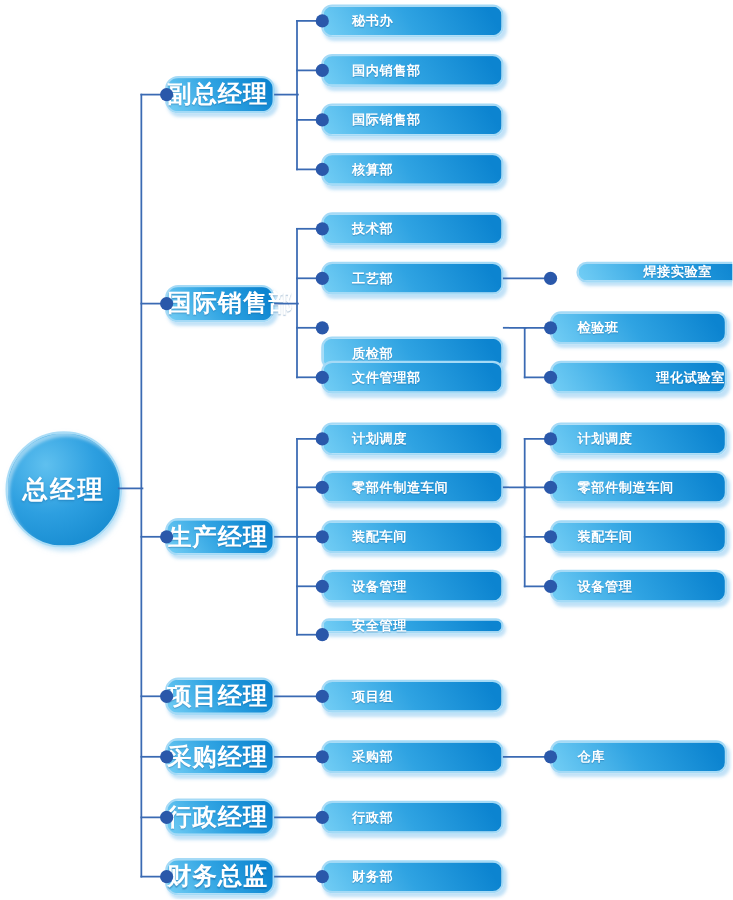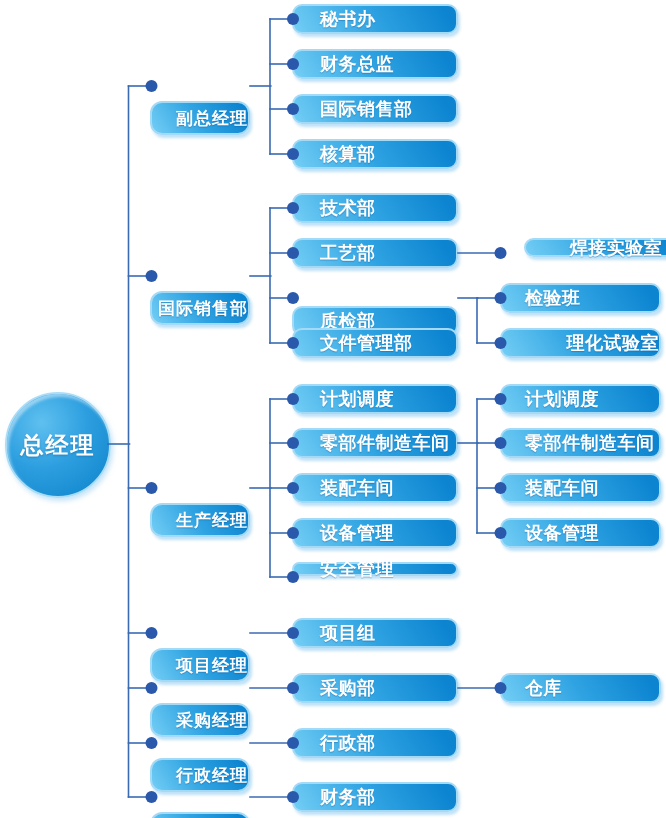--- a/index.html
+++ b/index.html
@@ -12,22 +12,22 @@
     position:absolute;box-sizing:border-box;z-index:2;
     border:2px solid var(--rim);
     border-radius:10px;
     background:linear-gradient(58deg,var(--n1) 0%,var(--n2) 48%,var(--n3) 92%);
     box-shadow:2px 3px 3px rgba(158,209,242,.65);
     display:flex;align-items:center;
     color:var(--txt);font-weight:bold;
     text-shadow:0 1px 1px rgba(8,75,135,.35);
     white-space:nowrap;cursor:default;
   }
-  .parent{border-radius:12px;justify-content:flex-end;font-size:17px;letter-spacing:1px;margin-top:32px;}
-  .child{font-size:18px;padding-left:26px;letter-spacing:0.5px;font-family:Liberation Serif, serif;}
+  .parent{border-radius:12px;justify-content:flex-start;font-size:22px;letter-spacing:1px;}
+  .child{font-size:12px;padding-left:26px;letter-spacing:0.5px;font-family:Liberation Serif, serif;}
   .child3{padding-left:23px;}
   .circle{
     position:absolute;box-sizing:border-box;z-index:2;
     left:5px;top:392px;width:106px;height:106px;border-radius:50%;
     background:radial-gradient(circle at 34% 28%,#5fc0ef 0%,#2d9fe0 45%,#0c82c9 100%);
     border:2px solid #aadcf6;
     box-shadow:inset 2px 3px 3px rgba(255,255,255,.45),2px 3px 5px rgba(150,205,240,.55);
     display:flex;align-items:center;justify-content:center;
     color:#fff;font-weight:bold;font-size:23px;letter-spacing:2px;
     text-shadow:0 1px 2px rgba(8,75,135,.4);cursor:default;
@@ -118,21 +118,21 @@
   <div class="circle">
     <span>总经理</span>
   </div>
 <div class="node parent" style="left: 150px; top: 69px; width: 100px; height: 34px;">
       <span>副总经理</span>
     </div>
     <div class="node child" style="left: 292px; top: 4px; width: 166px; height: 30px;">
       <span>秘书办</span>
     </div>
     <div class="node child" style="left: 292px; top: 49px; width: 166px; height: 30px;">
-      <span>财务总监</span>
+      <span>国内销售部</span>
     </div>
     <div class="node child" style="left: 292px; top: 94px; width: 166px; height: 30px;">
       <span>国际销售部</span>
     </div>
     <div class="node child" style="left: 292px; top: 139px; width: 166px; height: 30px;">
       <span>核算部</span>
     </div>
     <div class="node parent" style="left: 150px; top: 259px; width: 100px; height: 34px;">
       <span>国际销售部</span>
     </div>

